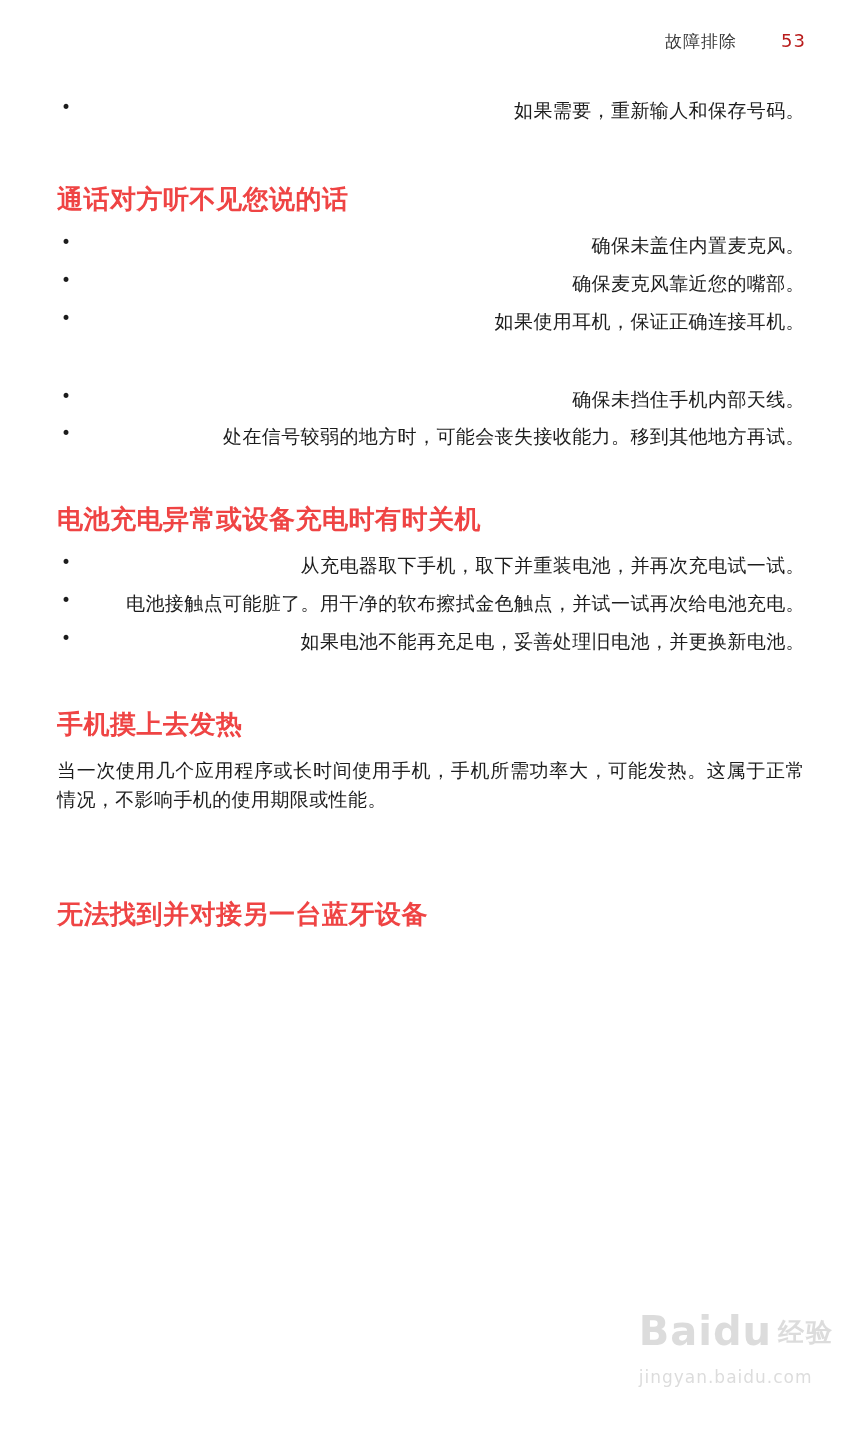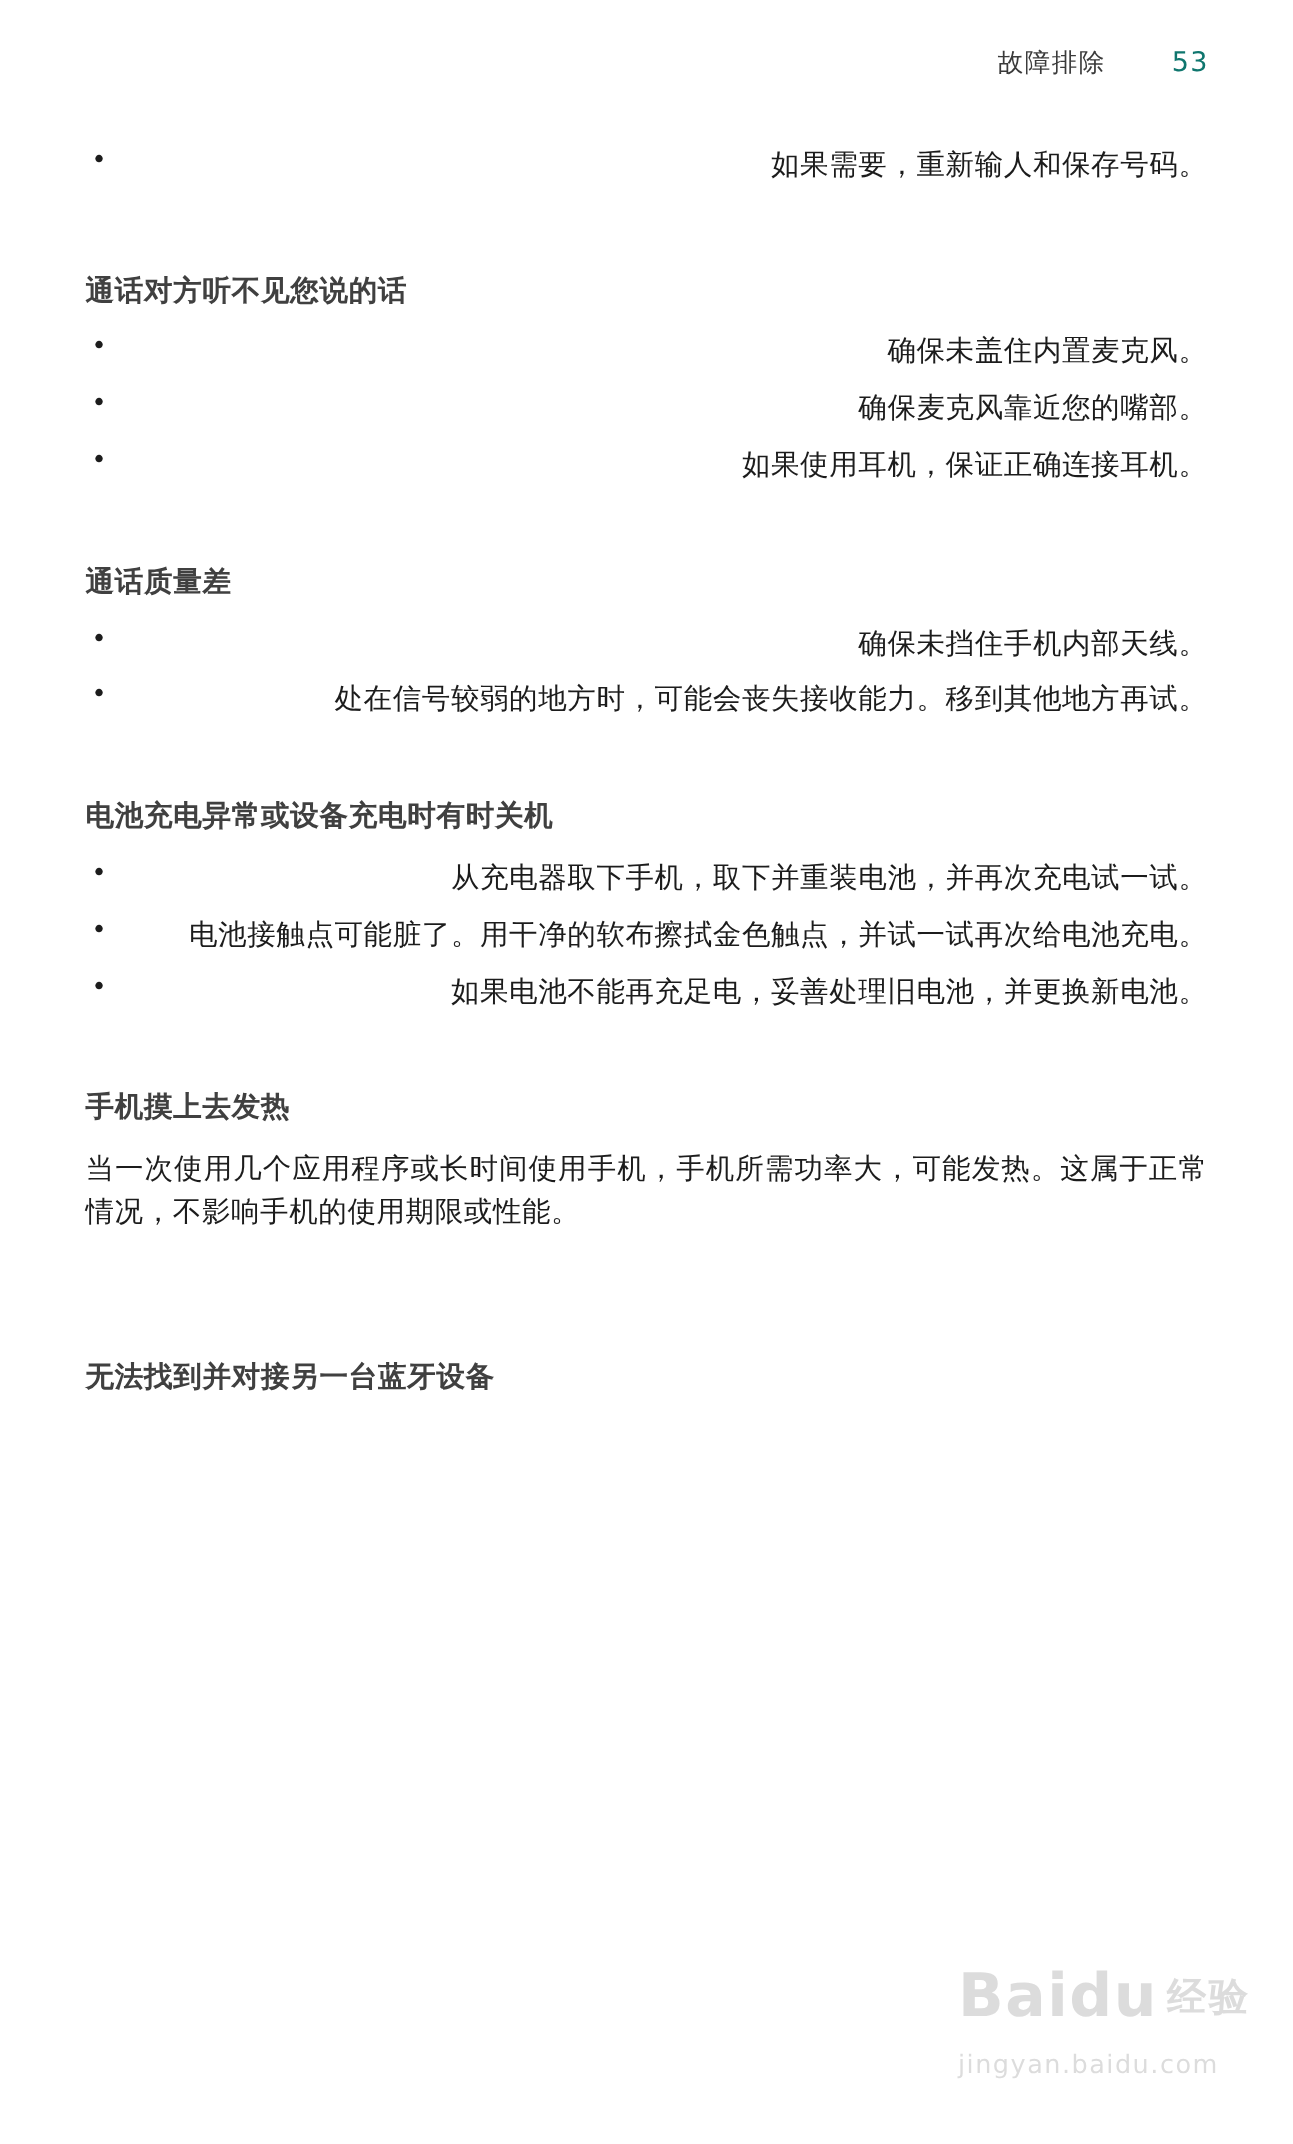--- a/index.html
+++ b/index.html
@@ -32,35 +32,35 @@
     font-size: 17px;
     color: #3a3a3a;
     letter-spacing: 1px;
     margin-left: 24px;
   }
   .header .chapter {
     font-weight: 500;
   }
   .header .pagenum {
     font-size: 18px;
-    color: #0f766e;
+    color: #b91c1c;
   }
   .content {
     position: absolute;
     top: 96px;
     left: 57px;
     width: 748px;
   }
   .section {
     margin-bottom: 0;
   }
   .heading {
-    font-size: 19px;
+    font-size: 26px;
     font-weight: 700;
-    color: #404040;
+    color: #ef4444;
     letter-spacing: 0.5px;
     margin: 0 0 12px 0;
     line-height: 1.5;
   }
   ul.bullets {
     list-style: none;
     margin: 0;
     padding: 0;
     text-align: right;
   }
@@ -145,21 +145,20 @@
       <ul class="bullets">
         <li>确保未盖住内置麦克风。</li>
         <li>确保麦克风靠近您的嘴部。</li>
         <li>如果使用耳机，保证正确连接耳机。</li>
       </ul>
     </div>
 
     <div class="gap-md"></div>
 
     <div class="section">
-      <h2 class="heading">通话质量差</h2>
       <ul class="bullets">
         <li>确保未挡住手机内部天线。</li>
         <li>处在信号较弱的地方时，可能会丧失接收能力。移到其他地方再试。</li>
       </ul>
     </div>
 
     <div class="gap-md"></div>
 
     <div class="section">
       <h2 class="heading">电池充电异常或设备充电时有时关机</h2>

